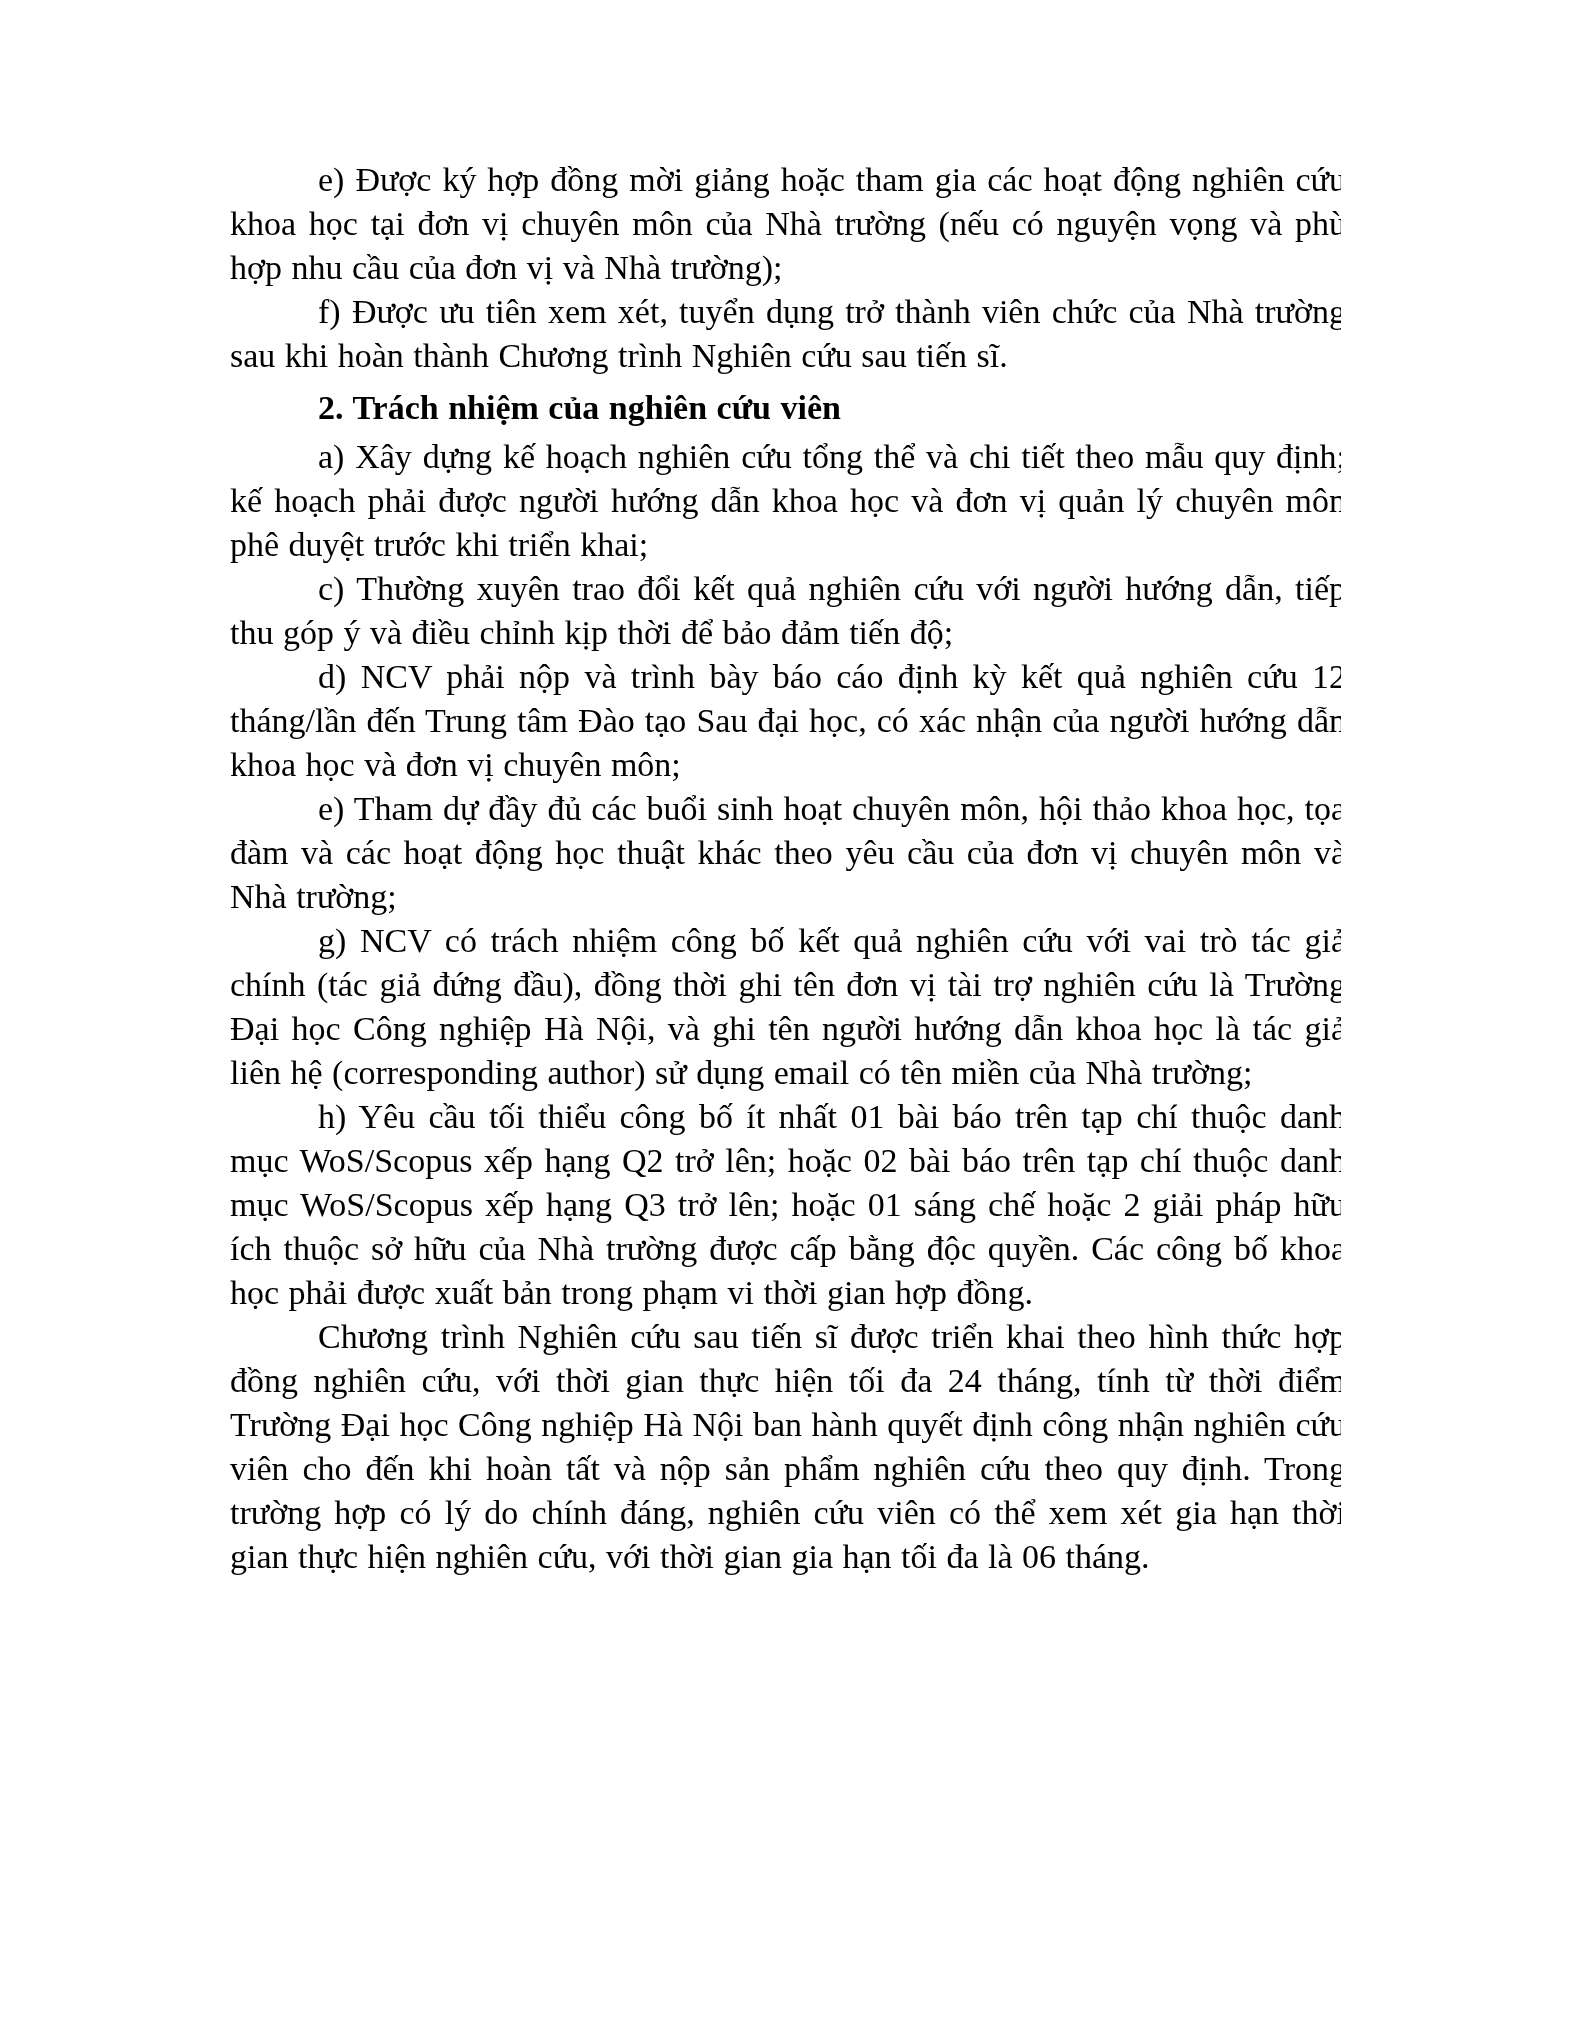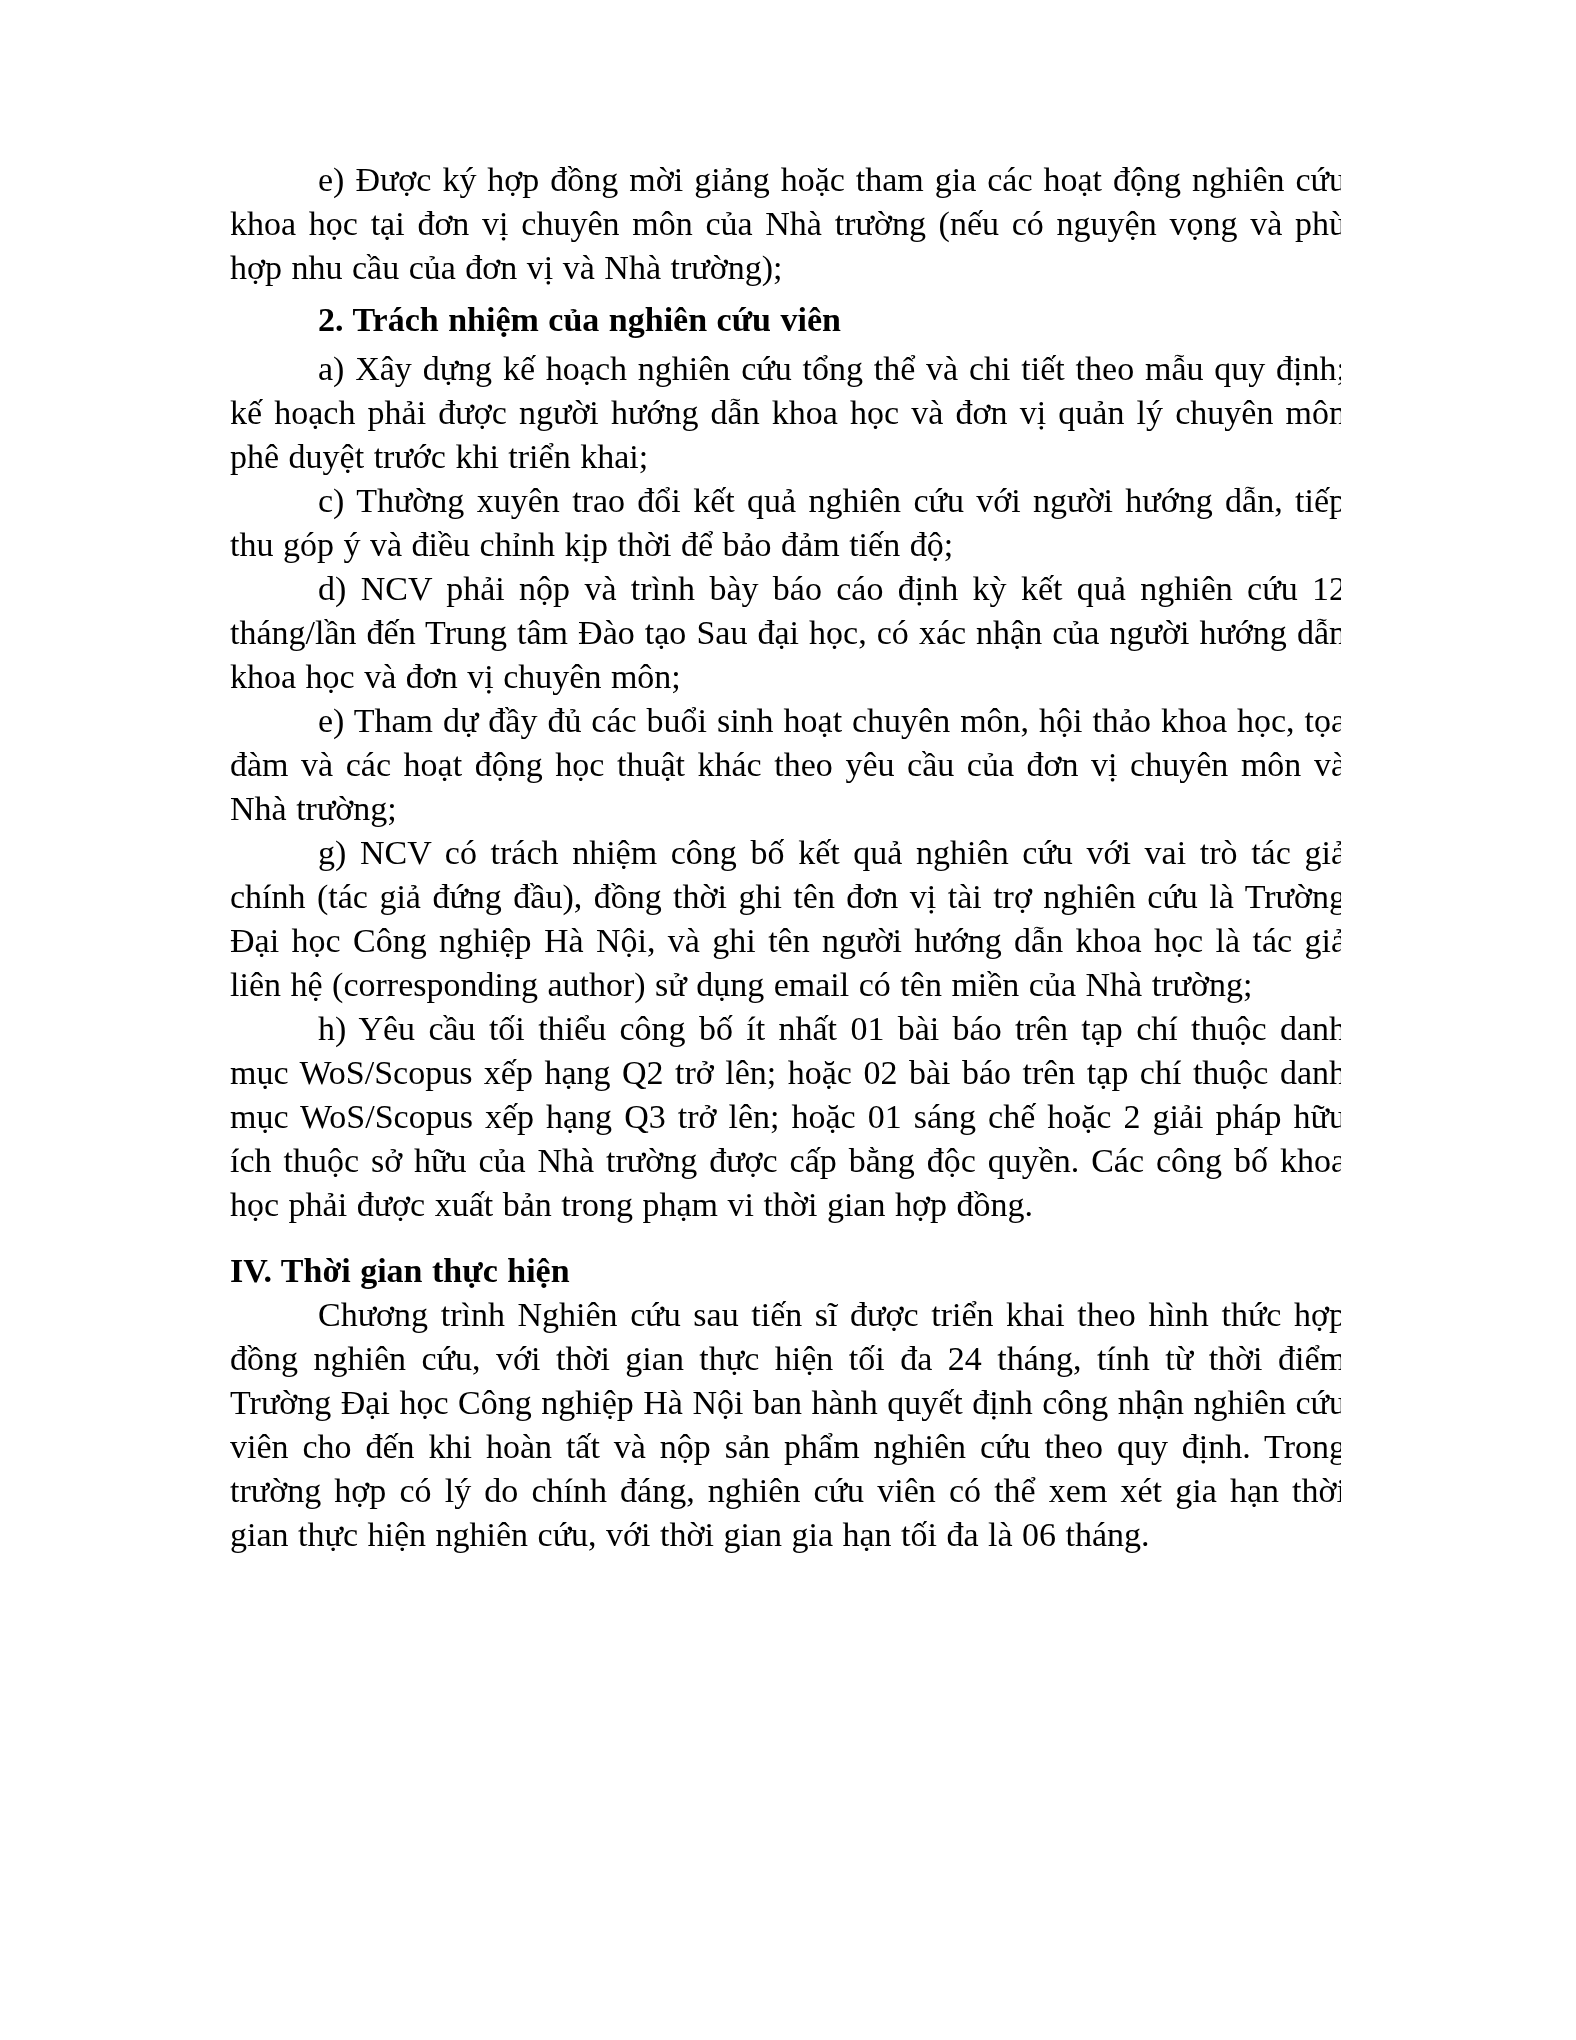--- a/index.html
+++ b/index.html
@@ -47,23 +47,23 @@
     text-indent: 0;
     margin-top: 22px;
   }
 </style>
 </head>
 <body>
 
 <div class="page">
   <div class="content">
     <p>e) Được ký hợp đồng mời giảng hoặc tham gia các hoạt động nghiên cứu khoa học tại đơn vị chuyên môn của Nhà trường (nếu có nguyện vọng và phù hợp nhu cầu của đơn vị và Nhà trường);</p>
+    <p>f) Được ưu tiên xem xét, tuyển dụng trở thành viên chức của Nhà trường sau khi hoàn thành Chương trình Nghiên cứu sau tiến sĩ.</p>
     <p class="h-italic">2. Trách nhiệm của nghiên cứu viên</p>
     <p>a) Xây dựng kế hoạch nghiên cứu tổng thể và chi tiết theo mẫu quy định; kế hoạch phải được người hướng dẫn khoa học và đơn vị quản lý chuyên môn phê duyệt trước khi triển khai;</p>
     <p>c) Thường xuyên trao đổi kết quả nghiên cứu với người hướng dẫn, tiếp thu góp ý và điều chỉnh kịp thời để bảo đảm tiến độ;</p>
     <p>d) NCV phải nộp và trình bày báo cáo định kỳ kết quả nghiên cứu 12 tháng/lần đến Trung tâm Đào tạo Sau đại học, có xác nhận của người hướng dẫn khoa học và đơn vị chuyên môn;</p>
     <p>e) Tham dự đầy đủ các buổi sinh hoạt chuyên môn, hội thảo khoa học, tọa đàm và các hoạt động học thuật khác theo yêu cầu của đơn vị chuyên môn và Nhà trường;</p>
     <p>g) NCV có trách nhiệm công bố kết quả nghiên cứu với vai trò tác giả chính (tác giả đứng đầu), đồng thời ghi tên đơn vị tài trợ nghiên cứu là Trường Đại học Công nghiệp Hà Nội, và ghi tên người hướng dẫn khoa học là tác giả liên hệ (corresponding author) sử dụng email có tên miền của Nhà trường;</p>
     <p>h) Yêu cầu tối thiểu công bố ít nhất 01 bài báo trên tạp chí thuộc danh mục WoS/Scopus xếp hạng Q2 trở lên; hoặc 02 bài báo trên tạp chí thuộc danh mục WoS/Scopus xếp hạng Q3 trở lên; hoặc 01 sáng chế hoặc 2 giải pháp hữu ích thuộc sở hữu của Nhà trường được cấp bằng độc quyền. Các công bố khoa học phải được xuất bản trong phạm vi thời gian hợp đồng.</p>
-    <p class="h-bold">IV. Thời gian thực hiện</p>
     <p>Chương trình Nghiên cứu sau tiến sĩ được triển khai theo hình thức hợp đồng nghiên cứu, với thời gian thực hiện tối đa 24 tháng, tính từ thời điểm Trường Đại học Công nghiệp Hà Nội ban hành quyết định công nhận nghiên cứu viên cho đến khi hoàn tất và nộp sản phẩm nghiên cứu theo quy định. Trong trường hợp có lý do chính đáng, nghiên cứu viên có thể xem xét gia hạn thời gian thực hiện nghiên cứu, với thời gian gia hạn tối đa là 06 tháng.</p>
   </div>
 </div>
 
 </body></html>

